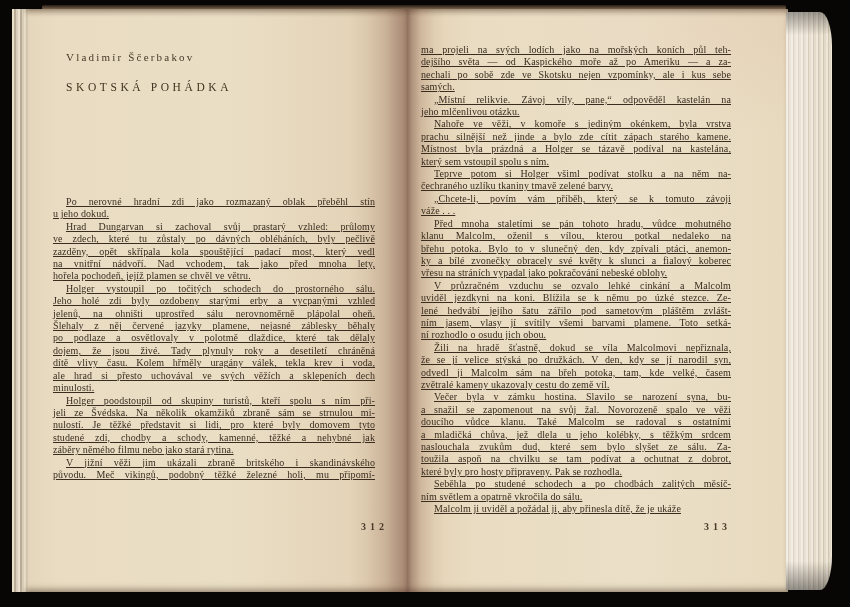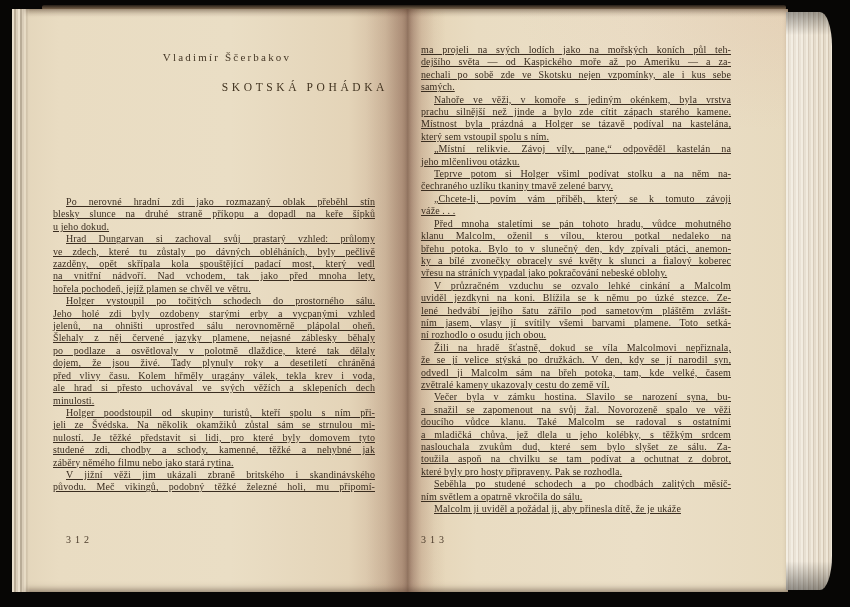--- a/index.html
+++ b/index.html
@@ -61,46 +61,47 @@
   .gutter{
     position:absolute;left:366px;top:9px;width:80px;height:583px;
     background:linear-gradient(to right,
       rgba(121,82,62,0) 0%,rgba(121,82,62,.10) 25%,
       rgba(104,64,49,.27) 45%,rgba(93,56,44,.33) 52%,
       rgba(121,82,62,.12) 70%,rgba(121,82,62,0) 100%);
   }
 
   .author{
     position:absolute;left:66px;top:51px;width:322px;
-    text-align:center;font-size:11px;letter-spacing:2.2px;
+    text-align:left;font-size:11px;letter-spacing:2.2px;
     color:#463827;
   }
   .title{
     position:absolute;left:66px;top:81px;width:322px;
-    text-align:right;font-size:11.5px;letter-spacing:3.6px;
+    text-align:left;font-size:11.5px;letter-spacing:3.6px;
     color:#40321f;
   }
 
   .text-block{
     position:absolute;
     font-size:10px;line-height:12.4px;letter-spacing:.1px;
     color:var(--ink,#3a2d20);
   }
   #left-text{left:53px;top:196px;width:322px;}
   #right-text{left:421px;top:44px;width:310px;}
 
   .para{margin:0;text-decoration:underline;}
   .line{text-align:justify;text-align-last:justify;}
   .line.lastline{text-align-last:left;}
   .line.firstline{text-indent:13px;}
 
   .page-number{
-    position:absolute;top:534px;
-    font-size:10px;letter-spacing:4px;text-align:left;
+    position:absolute;top:521px;
+    font-size:10px;letter-spacing:4px;text-align:right;
     color:#4a3a2a;
+    font-weight:bold;
   }
   .pn-left{left:66px;width:322px;}
   .pn-right{left:421px;width:310px;}
 </style>
 </head>
 <body>
 
 <div class="scene">
   <div class="top-edge"></div>
 
@@ -110,69 +111,68 @@
   <div class="leafs-left"></div>
   <div class="leafs-right"></div>
   <div class="gutter"></div>
 
   <div class="author">Vladimír Ščerbakov</div>
   <div class="title">SKOTSKÁ POHÁDKA</div>
 
   <div class="text-block" id="left-text">
       <div class="para">
         <div class="line firstline">Po nerovné hradní zdi jako rozmazaný oblak přeběhl stín</div>
-        <div class="line">blesky slunce na druhé straně příkopu a dopadl na keře šípků</div>
         <div class="line lastline">u jeho dokud.</div>
       </div>
       <div class="para">
         <div class="line firstline">Hrad Dungarvan si zachoval svůj prastarý vzhled: průlomy</div>
         <div class="line">ve zdech, které tu zůstaly po dávných obléháních, byly pečlivě</div>
         <div class="line">zazděny, opět skřípala kola spouštějící padací most, který vedl</div>
         <div class="line">na vnitřní nádvoří. Nad vchodem, tak jako před mnoha lety,</div>
         <div class="line lastline">hořela pochodeň, jejíž plamen se chvěl ve větru.</div>
       </div>
       <div class="para">
         <div class="line firstline">Holger vystoupil po točitých schodech do prostorného sálu.</div>
         <div class="line">Jeho holé zdi byly ozdobeny starými erby a vycpanými vzhled</div>
         <div class="line">jelenů, na ohništi uprostřed sálu nerovnoměrně plápolal oheň.</div>
         <div class="line">Šlehaly z něj červené jazyky plamene, nejasné záblesky běhaly</div>
         <div class="line">po podlaze a osvětlovaly v polotmě dlaždice, které tak dělaly</div>
         <div class="line">dojem, že jsou živé. Tady plynuly roky a desetiletí chráněná</div>
-        <div class="line">před vlivy času. Kolem hřměly uragány válek, tekla krev i voda,</div>
+        <div class="line">dítě vlivy času. Kolem hřměly uragány válek, tekla krev i voda,</div>
         <div class="line">ale hrad si přesto uchovával ve svých věžích a sklepeních dech</div>
         <div class="line lastline">minulosti.</div>
       </div>
       <div class="para">
         <div class="line firstline">Holger poodstoupil od skupiny turistů, kteří spolu s ním při-</div>
-        <div class="line">jeli ze Švédska. Na několik okamžiků zůstal sám se strnulou mi-</div>
+        <div class="line">jeli ze Švédska. Na několik okamžiků zbraně sám se strnulou mi-</div>
         <div class="line">nulostí. Je těžké představit si lidi, pro které byly domovem tyto</div>
         <div class="line">studené zdi, chodby a schody, kamenné, těžké a nehybné jak</div>
         <div class="line lastline">záběry němého filmu nebo jako stará rytina.</div>
       </div>
       <div class="para">
         <div class="line firstline">V jižní věži jim ukázali zbraně britského i skandinávského</div>
         <div class="line">původu. Meč vikingů, podobný těžké železné holi, mu připomí-</div>
       </div>
     </div>
   <div class="text-block" id="right-text">
       <div class="para">
         <div class="line">ma projeli na svých lodích jako na mořských koních půl teh-</div>
         <div class="line">dejšího světa — od Kaspického moře až po Ameriku — a za-</div>
         <div class="line">nechali po sobě zde ve Skotsku nejen vzpomínky, ale i kus sebe</div>
         <div class="line lastline">samých.</div>
       </div>
       <div class="para">
+        <div class="line firstline">„Místní relikvie. Závoj víly, pane,“ odpověděl kastelán na</div>
+        <div class="line lastline">jeho mlčenlivou otázku.</div>
+      </div>
+      <div class="para">
         <div class="line firstline">Nahoře ve věži, v komoře s jediným okénkem, byla vrstva</div>
         <div class="line">prachu silnější než jinde a bylo zde cítit zápach starého kamene.</div>
         <div class="line">Místnost byla prázdná a Holger se tázavě podíval na kastelána,</div>
         <div class="line lastline">který sem vstoupil spolu s ním.</div>
-      </div>
-      <div class="para">
-        <div class="line firstline">„Místní relikvie. Závoj víly, pane,“ odpověděl kastelán na</div>
-        <div class="line lastline">jeho mlčenlivou otázku.</div>
       </div>
       <div class="para">
         <div class="line firstline">Teprve potom si Holger všiml podívat stolku a na něm na-</div>
         <div class="line lastline">čechraného uzlíku tkaniny tmavě zelené barvy.</div>
       </div>
       <div class="para">
         <div class="line firstline">„Chcete-li, povím vám příběh, který se k tomuto závoji</div>
         <div class="line lastline">váže . . .</div>
       </div>
       <div class="para">

